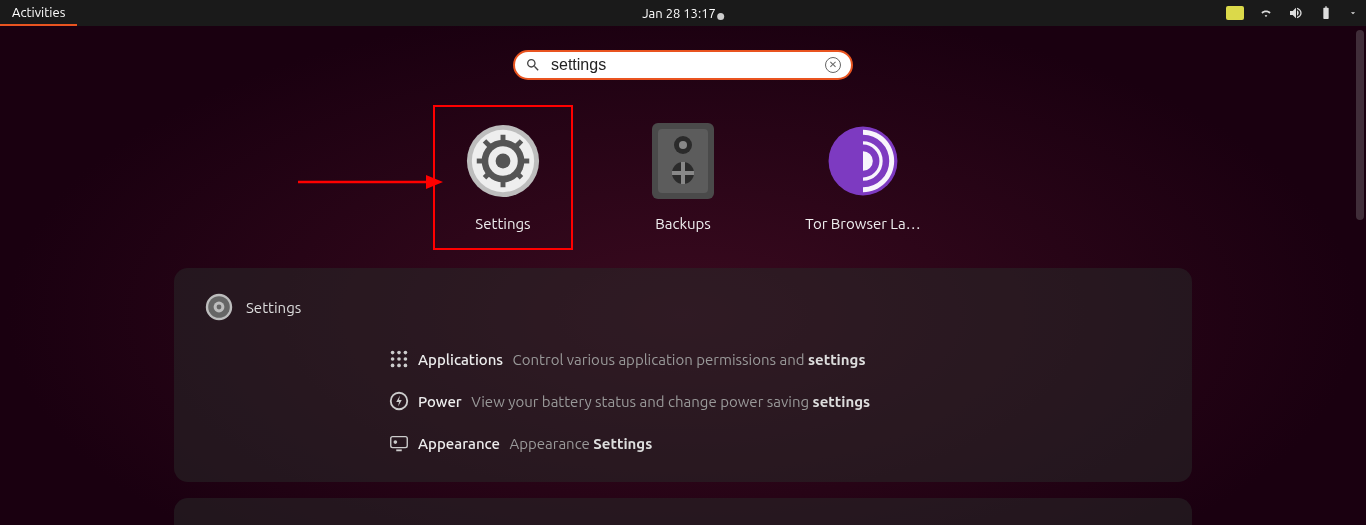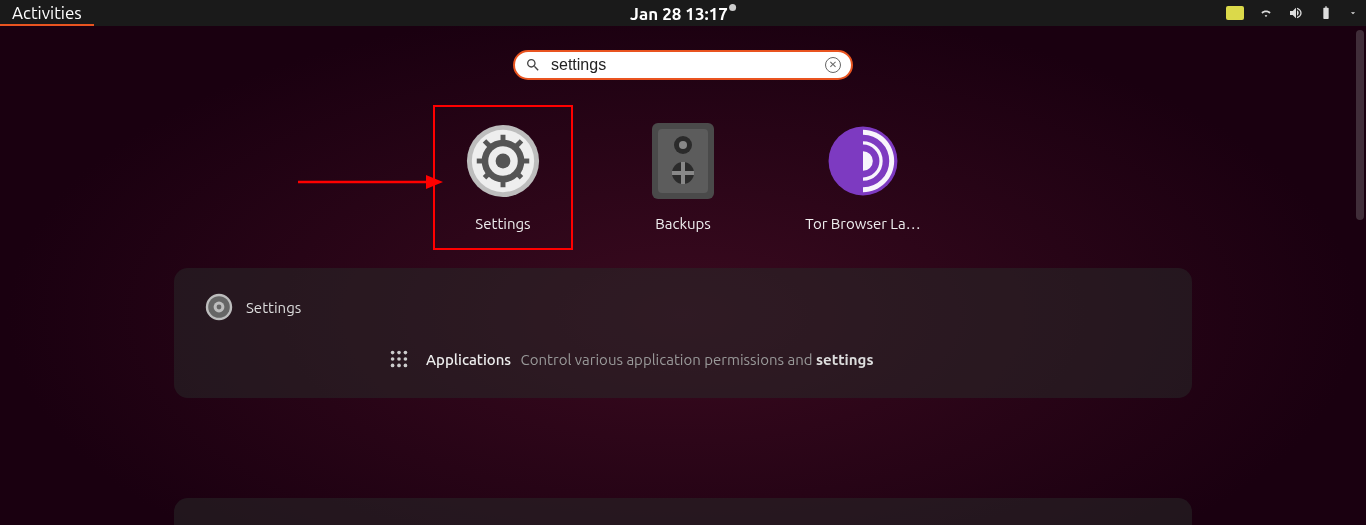--- a/index.html
+++ b/index.html
@@ -13,39 +13,38 @@
     overflow: hidden;
     position: relative;
   }
   
   .topbar {
     height: 26px;
     width: 100%;
     background: #1a1a1a;
     display: flex;
     align-items: center;
-    font-size: 17px;
+    font-size: 13px;
     position: relative;
   }
   .activities {
     padding: 0 12px;
     height: 100%;
     display: flex;
     align-items: center;
     border-bottom: 2px solid #e95420;
     cursor: pointer;
   }
   .topbar-center {
     position: absolute;
     left: 50%;
     transform: translateX(-50%);
     display: flex;
-    align-items: flex-start;
+    align-items: flex-end;
     gap: 1px;
-    font-weight: bold;
   }
   .dot {
     width: 7px; height: 7px; background: #ccc; border-radius: 50%;
   }
   .topbar-right {
     position: absolute;
     right: 8px;
     display: flex;
     align-items: center;
     gap: 14px;
@@ -145,21 +144,21 @@
     gap: 12px;
     margin-bottom: 16px;
   }
   .panel-header .gear-small {
     width: 30px; height: 30px;
   }
   .panel-title { font-size: 15px; color: #ddd; }
   .setting-row {
     display: flex;
     align-items: center;
-    gap: 16px;
+    gap: 8px;
     padding: 10px 0 10px 184px;
     cursor: pointer;
   }
   .row-icon { width: 22px; height: 22px; fill: #ccc; flex-shrink: 0; }
   .row-text { font-size: 15px; color: #ccc; }
   .row-text .name { color: #eee; font-weight: 500; }
   .row-text .desc { color: #999; margin-left: 6px; }
   .row-text .hl { color: #ddd; font-weight: 600; }
   
   .panel2 {
@@ -298,19 +297,40 @@
         <circle cx="5" cy="19" r="2"></circle>
         <circle cx="12" cy="19" r="2"></circle>
         <circle cx="19" cy="19" r="2"></circle>
       </svg>
     <span class="row-text">
       <span class="name">Applications</span>
       <span class="desc"><span>Control various application permissions and </span><span class="hl">settings</span><span></span></span>
     </span>
   </div>
 
-
-
+  <div class="setting-row">
+    <svg class="row-icon" viewBox="0 0 24 24">
+        <circle cx="12" cy="12" r="9" fill="none" stroke="#ccc" stroke-width="2"></circle>
+        <path d="M13 6l-4 7h3l-1 5 4-7h-3z"></path>
+      </svg>
+    <span class="row-text">
+      <span class="name">Power</span>
+      <span class="desc"><span>View your battery status and change power saving </span><span class="hl">settings</span><span></span></span>
+    </span>
+  </div>
+
+
+  <div class="setting-row">
+    <svg class="row-icon" viewBox="0 0 24 24">
+        <rect x="3" y="5" width="18" height="12" rx="2" fill="none" stroke="#ccc" stroke-width="1.5"></rect>
+        <circle cx="8" cy="11" r="2"></circle>
+        <rect x="9" y="19" width="6" height="2"></rect>
+      </svg>
+    <span class="row-text">
+      <span class="name">Appearance</span>
+      <span class="desc"><span>Appearance </span><span class="hl">Settings</span><span></span></span>
+    </span>
+  </div>
 </div>
 
 <div class="panel2"></div>
 
 <div class="scroll-hint"></div>
 
 </body></html>

